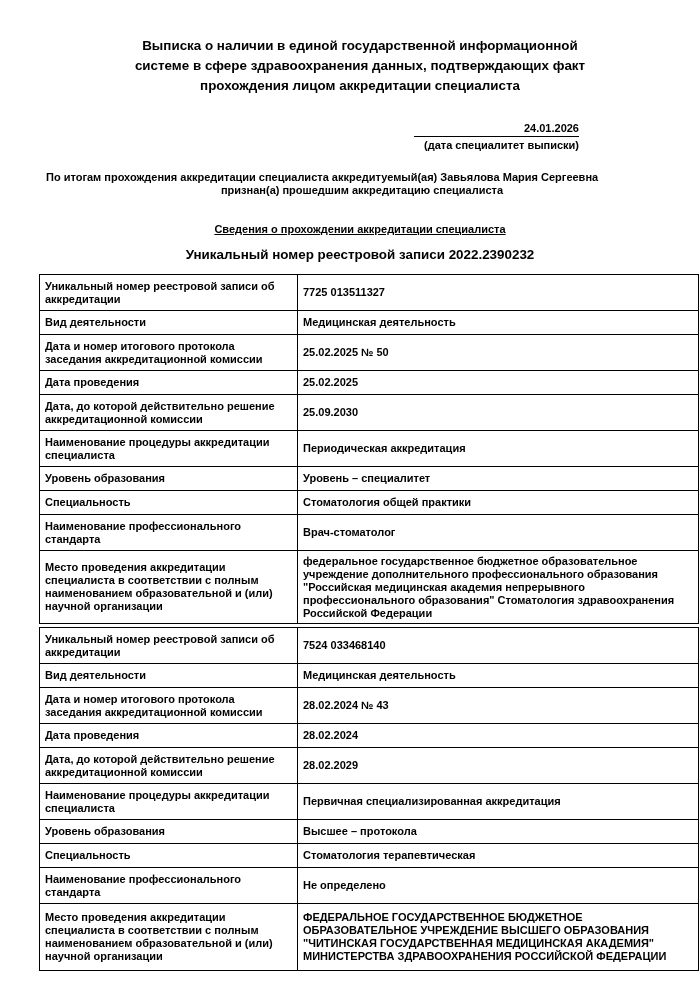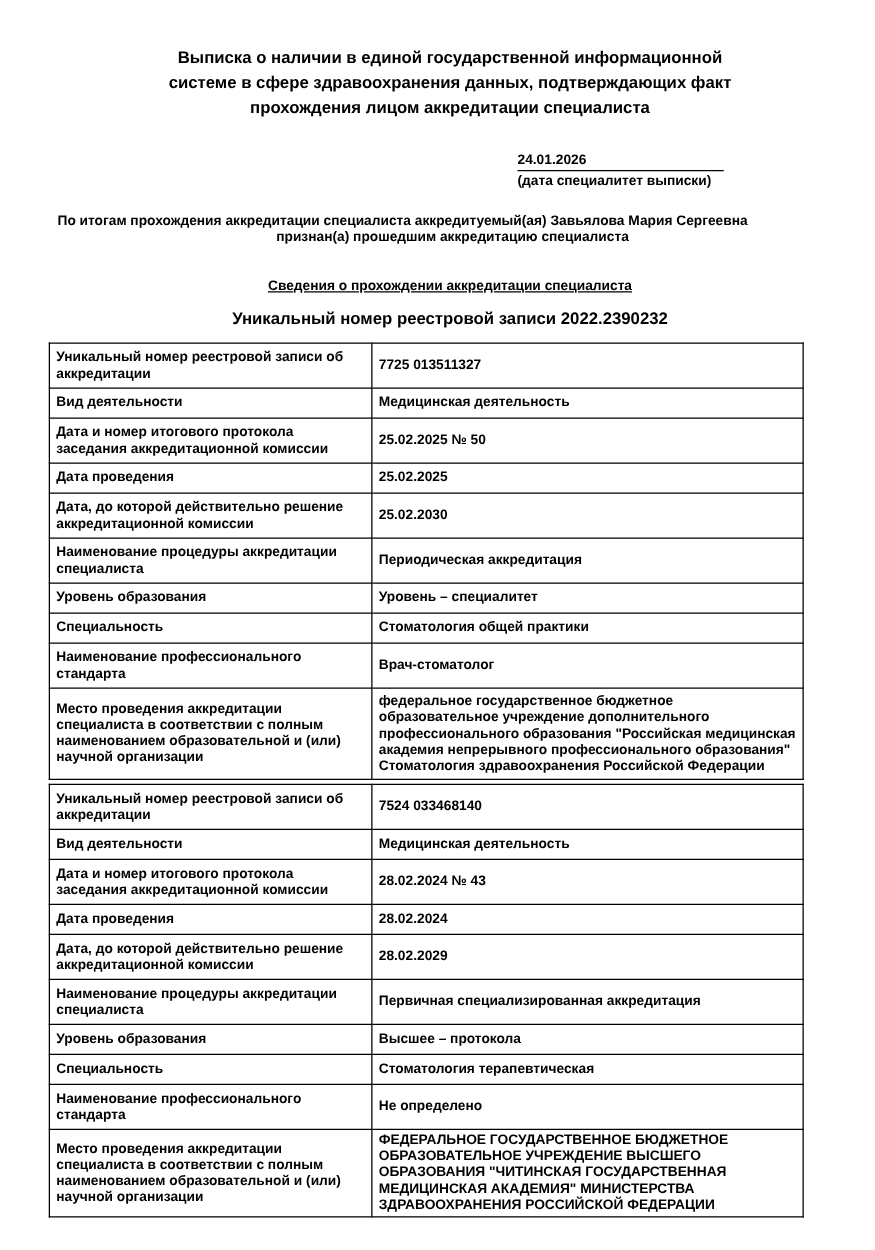--- a/index.html
+++ b/index.html
@@ -24,21 +24,21 @@
       font-weight: bold;
       font-size: 13.4px;
       line-height: 20px;
     }
     .doc-title div { white-space: nowrap; }
     .date-block {
       position: absolute;
       left: 414px;
       top: 121px;
       width: 165px;
-      text-align: left;
+      text-align: right;
       font-weight: bold;
       font-size: 11px;
     }
     .date-value {
       line-height: 14px;
       border-bottom: 1px solid #000;
       padding-bottom: 1px;
     }
     .date-caption {
       line-height: 14px;
@@ -73,21 +73,21 @@
       left: 0;
       top: 247px;
       width: 720px;
       text-align: center;
       font-weight: bold;
       font-size: 13.4px;
     }
     table.record {
       position: absolute;
       left: 39px;
-      width: 604px;
+      width: 660px;
       border-collapse: collapse;
       font-size: 11px;
       font-weight: bold;
       line-height: 13px;
     }
     table.record td {
       border: 1.5px solid #000;
       padding: 2px 5px 2px 5px;
       vertical-align: middle;
     }
@@ -135,21 +135,21 @@
     <tr class="h1">
       <td class="label">Дата и номер итогового протокола заседания аккредитационной комиссии</td>
       <td class="value">25.02.2025 № 50</td>
     </tr>
     <tr class="h2">
       <td class="label">Дата проведения</td>
       <td class="value">25.02.2025</td>
     </tr>
     <tr class="h1">
       <td class="label">Дата, до которой действительно решение аккредитационной комиссии</td>
-      <td class="value">25.02.2030</td>
+      <td class="value">25.09.2030</td>
     </tr>
     <tr class="h1">
       <td class="label">Наименование процедуры аккредитации специалиста</td>
       <td class="value">Периодическая аккредитация</td>
     </tr>
     <tr class="h2">
       <td class="label">Уровень образования</td>
       <td class="value">Уровень – специалитет</td>
     </tr>
     <tr class="h2">

